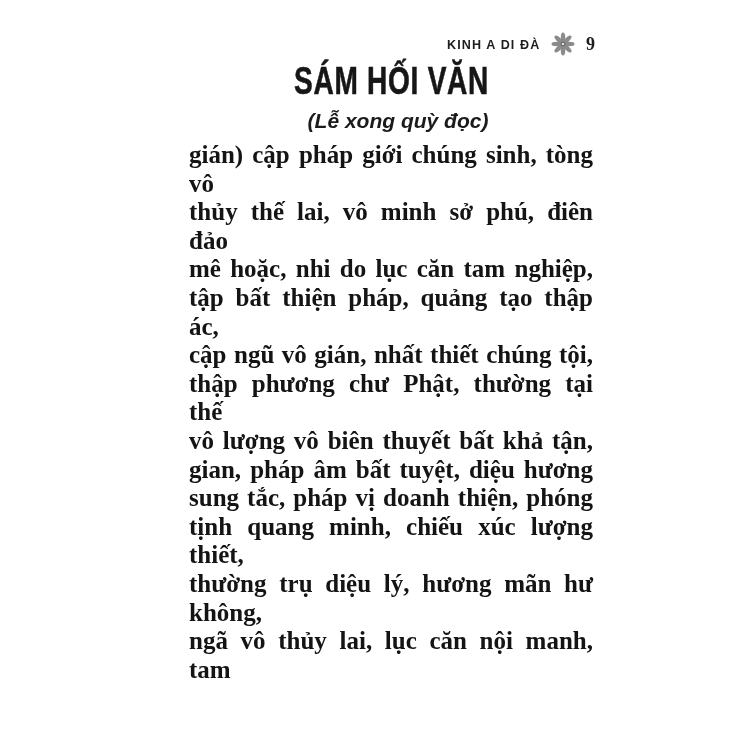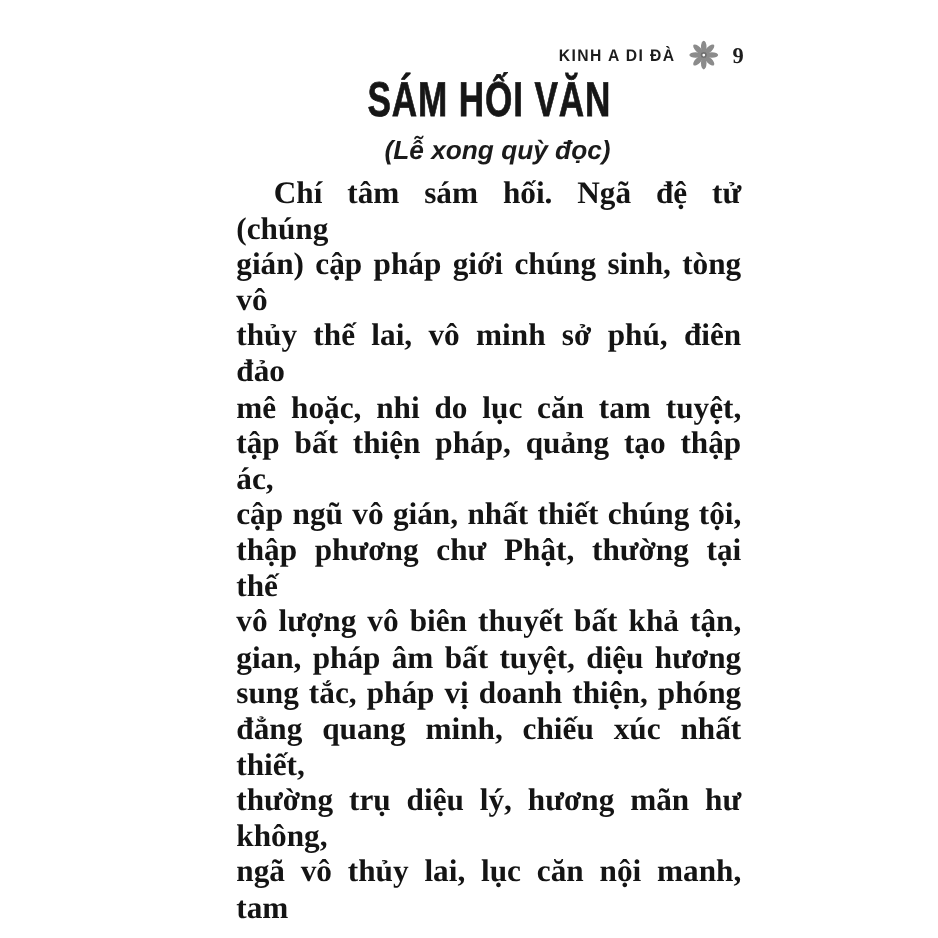--- a/index.html
+++ b/index.html
@@ -131,29 +131,28 @@
     <span class="page-number">9</span>
   </div>
 
   <h1 class="chapter-title">
     <span class="condensed">SÁM HỐI VĂN</span>
   </h1>
 
   <div class="chapter-subtitle">(Lễ xong quỳ đọc)</div>
 
   <div class="body-text">
-    <div class="text-line first">Chí tâm sám hối. Ngã đệ tử (chúng</div>
     <div class="text-line">gián) cập pháp giới chúng sinh, tòng vô</div>
     <div class="text-line">thủy thế lai, vô minh sở phú, điên đảo</div>
-    <div class="text-line">mê hoặc, nhi do lục căn tam tuyệt,</div>
+    <div class="text-line">mê hoặc, nhi do lục căn tam nghiệp,</div>
     <div class="text-line">tập bất thiện pháp, quảng tạo thập ác,</div>
     <div class="text-line">cập ngũ vô gián, nhất thiết chúng tội,</div>
     <div class="text-line">thập phương chư Phật, thường tại thế</div>
     <div class="text-line">vô lượng vô biên thuyết bất khả tận,</div>
     <div class="text-line">gian, pháp âm bất tuyệt, diệu hương</div>
     <div class="text-line">sung tắc, pháp vị doanh thiện, phóng</div>
-    <div class="text-line">đẳng quang minh, chiếu xúc nhất thiết,</div>
+    <div class="text-line">tịnh quang minh, chiếu xúc lượng thiết,</div>
     <div class="text-line">thường trụ diệu lý, hương mãn hư không,</div>
     <div class="text-line">ngã vô thủy lai, lục căn nội manh, tam</div>
 
   </div>
 
 </div>
 
 </body></html>

